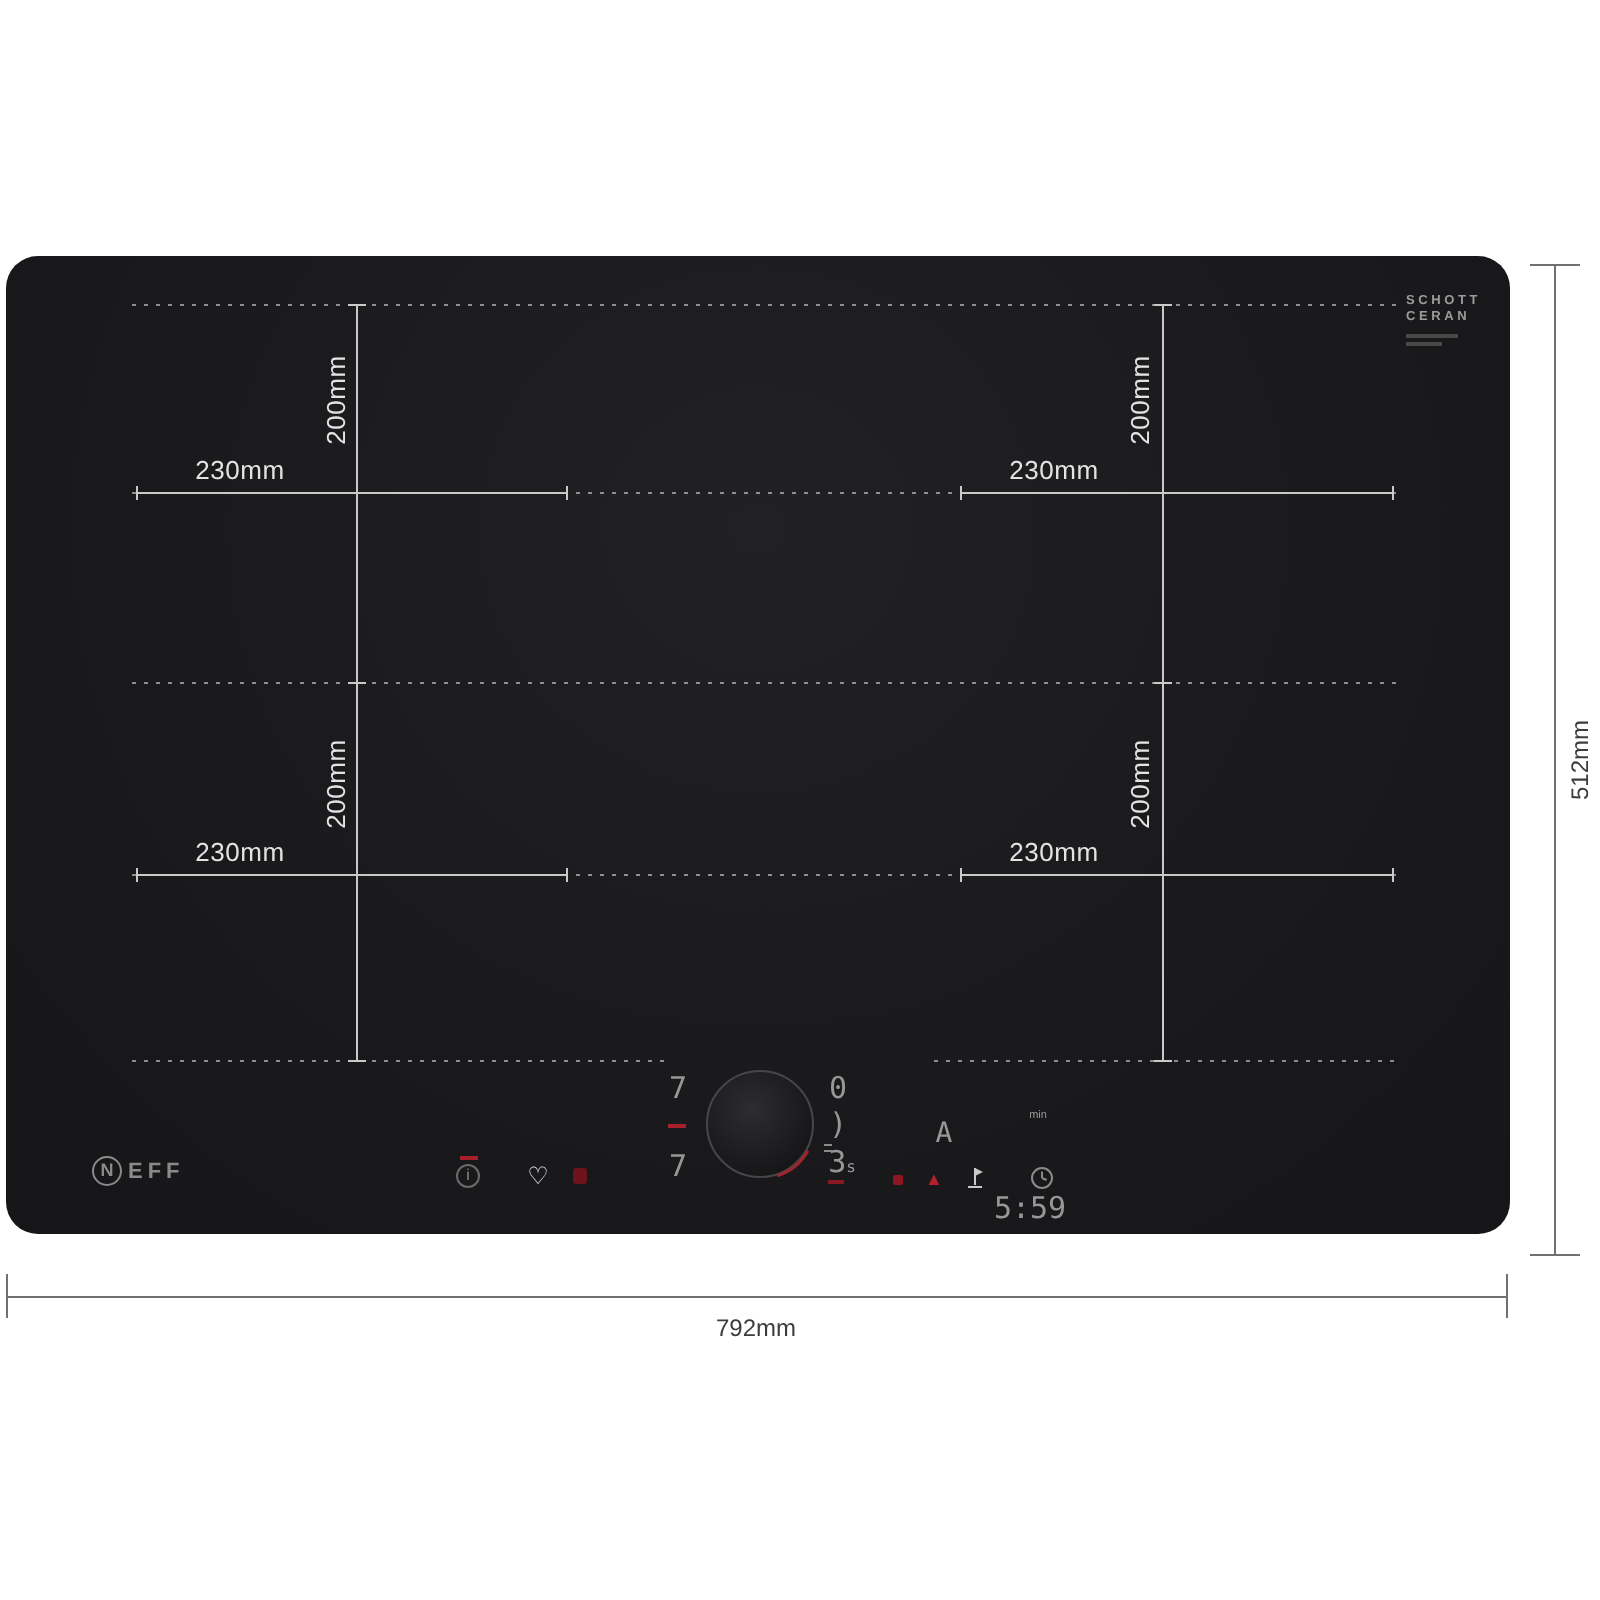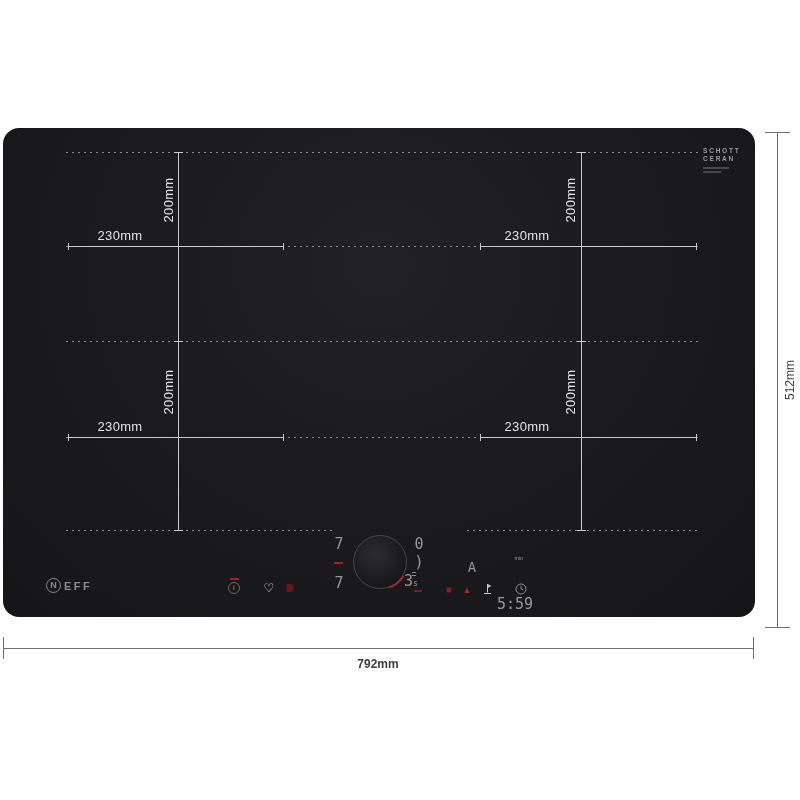--- a/index.html
+++ b/index.html
@@ -135,21 +135,21 @@
     <div class="abs knob">
       <svg class="abs knob-arc" width="56" height="56" viewBox="0 0 56 56">
         <circle cx="28" cy="28" r="26" fill="none" stroke="#9e2530" stroke-width="1.6" pathLength="100" stroke-dasharray="12 88" transform="rotate(30 28 28)"></circle>
       </svg>
     </div>
 
     <span class="abs ctr seg seg15" style="left:416px;top:416px;">0</span>
     <span class="abs ctr seg seg15" style="left:416px;top:434px;">)</span>
     <div class="abs hmark" style="left:409px;top:444px;"></div>
     <div class="abs hmark" style="left:409px;top:447px;"></div>
-    <span class="abs ctr seg seg15" style="left:408px;top:453px;"><span>3</span><span class="sub">s</span></span>
+    <span class="abs ctr seg seg15" style="left:418px;top:453px;"><span>3</span><span class="sub">s</span></span>
     <div class="abs reddash" style="left:411px;top:462px;width:8px;background:#8c1722;"></div>
 
     <span class="abs ctr seg seg14" style="left:469px;top:439px;">A</span>
     <span class="abs ctr" style="left:516px;top:430px;font-size:5.5px;color:#9a9a9a;">min</span>
     <span class="abs ctr seg seg15" style="left:512px;top:440px;margin-top:36px;">5:59</span>
 
     <div class="abs ctr redsq" style="left:446px;top:462px;"></div>
     <span class="abs ctr tri" style="left:464px;top:462px;">▲</span>
     <svg class="abs" style="left:479px;top:454px;" width="11" height="13" viewBox="0 0 11 13">
       <path d="M5.5 2 L9.5 4 L5.5 6 Z" fill="#c9c9c9"></path>
@@ -164,15 +164,15 @@
   </div>
 
   <div class="abs dimline-v" style="left:777px;top:132px;height:495px;"></div>
   <div class="abs dimcap-h" style="left:765px;top:132px;width:25px;"></div>
   <div class="abs dimcap-h" style="left:765px;top:627px;width:25px;"></div>
   <span class="abs rot dimlabel" style="left:790px;top:380px;">512mm</span>
 
   <div class="abs dimline-h" style="left:3px;top:648px;width:751px;"></div>
   <div class="abs dimcap-v" style="left:3px;top:637px;height:22px;"></div>
   <div class="abs dimcap-v" style="left:753px;top:637px;height:22px;"></div>
-  <span class="abs ctr dimlabel" style="left:378px;top:664px;font-weight:bold;">792mm</span>
+  <span class="abs ctr dimlabel" style="left:378px;top:664px;">792mm</span>
 
 </div>
 
 </body></html>

